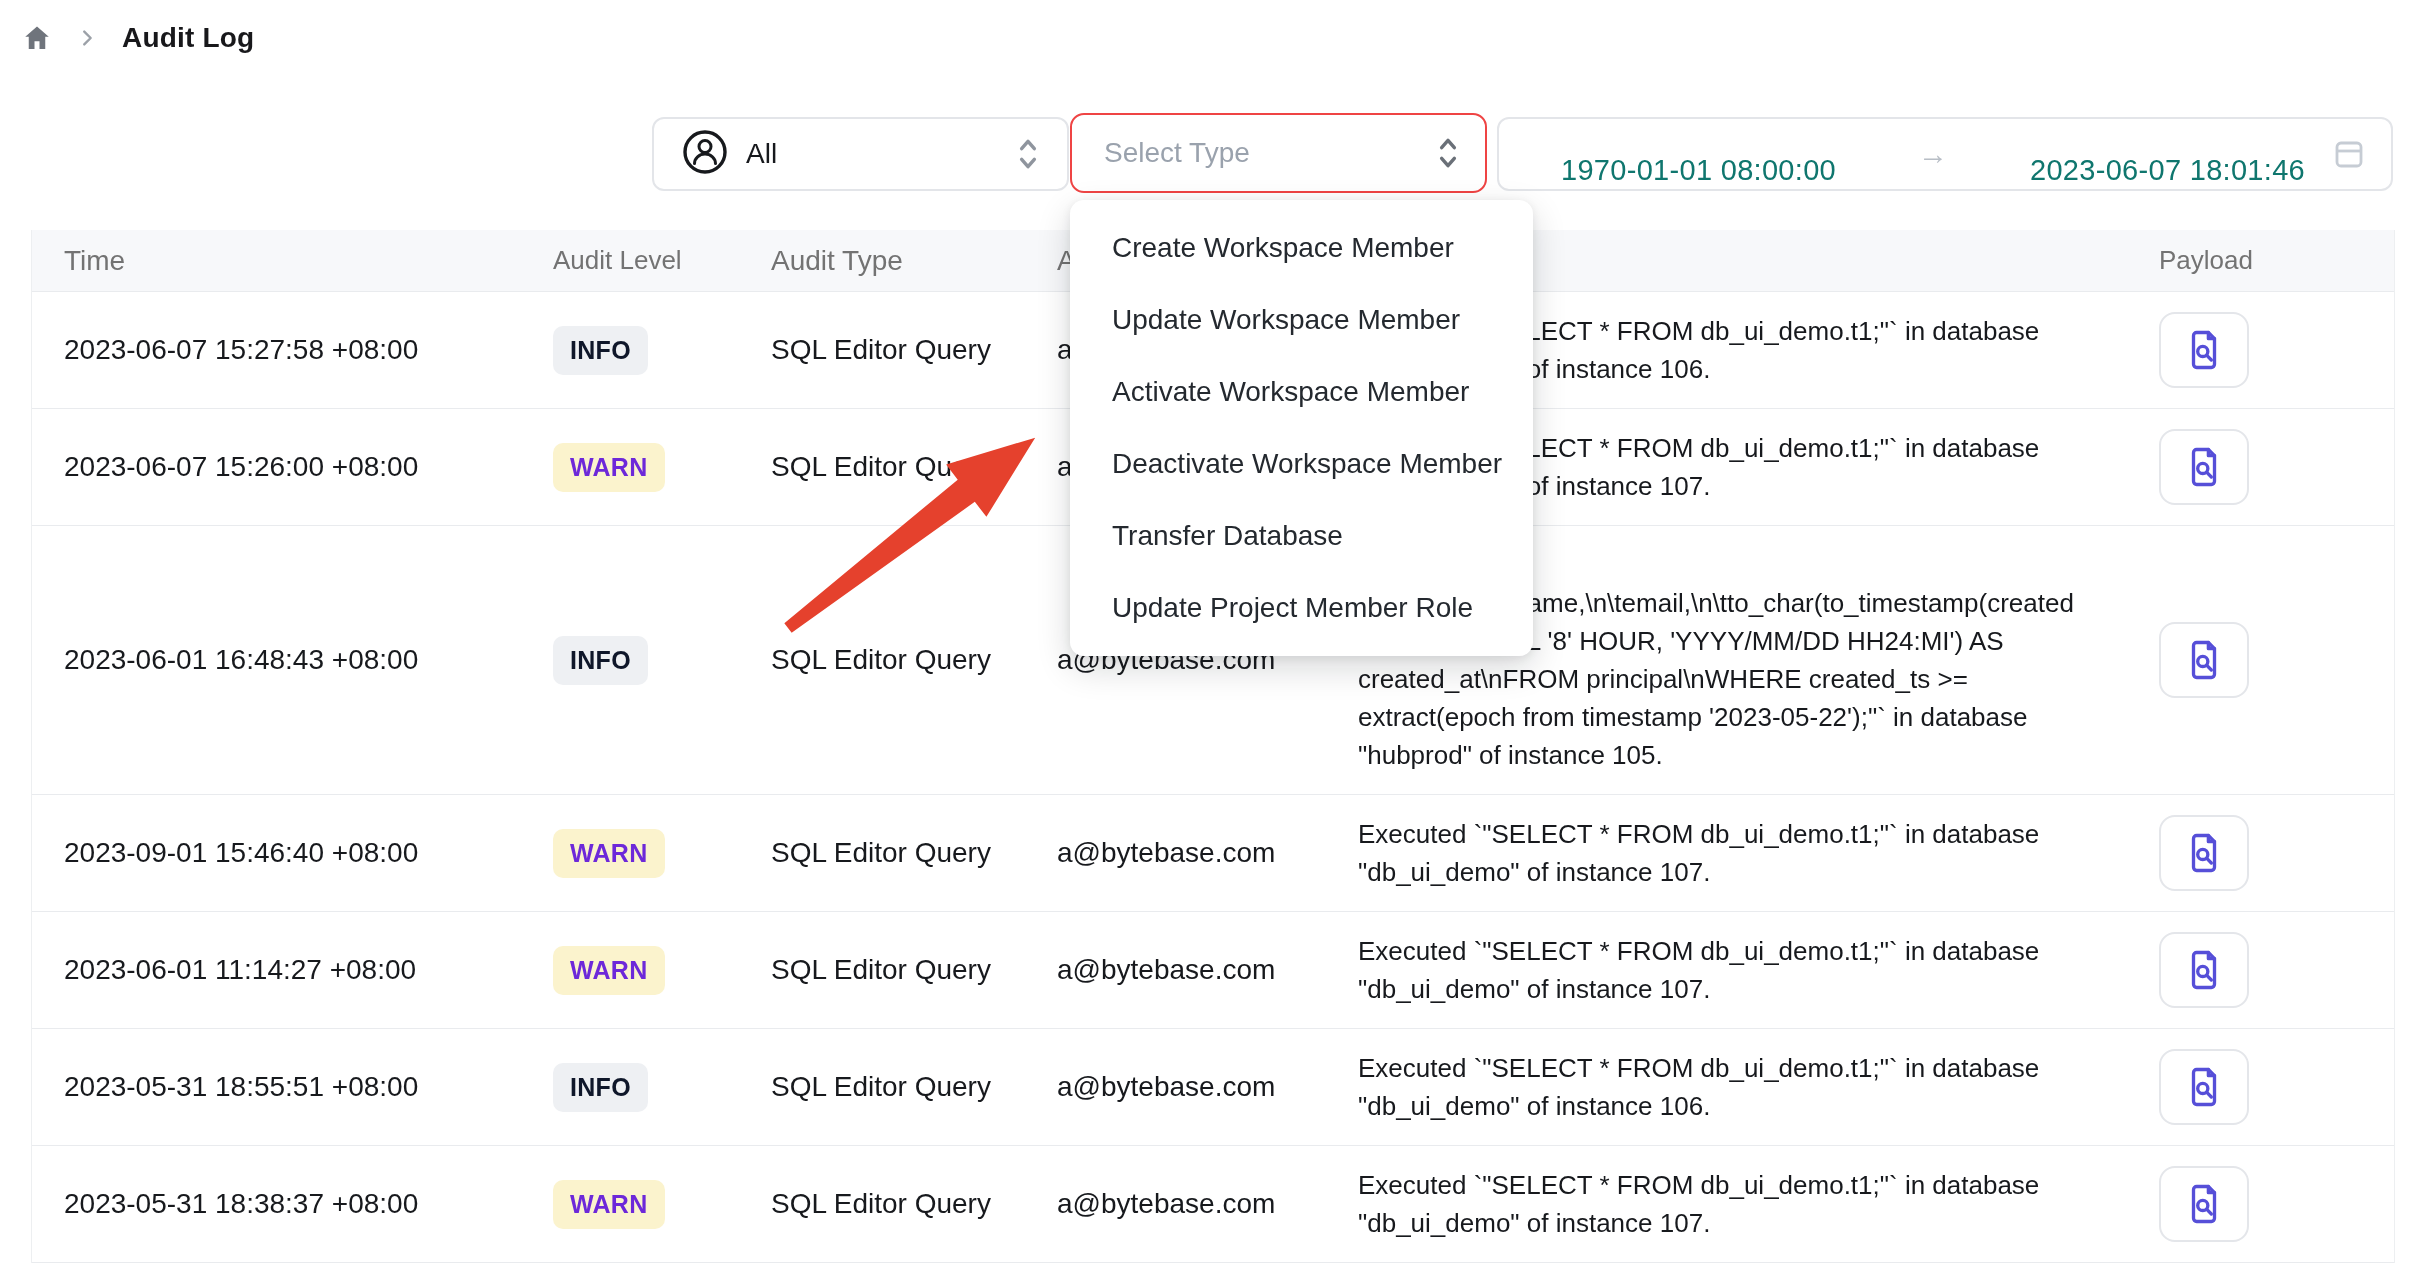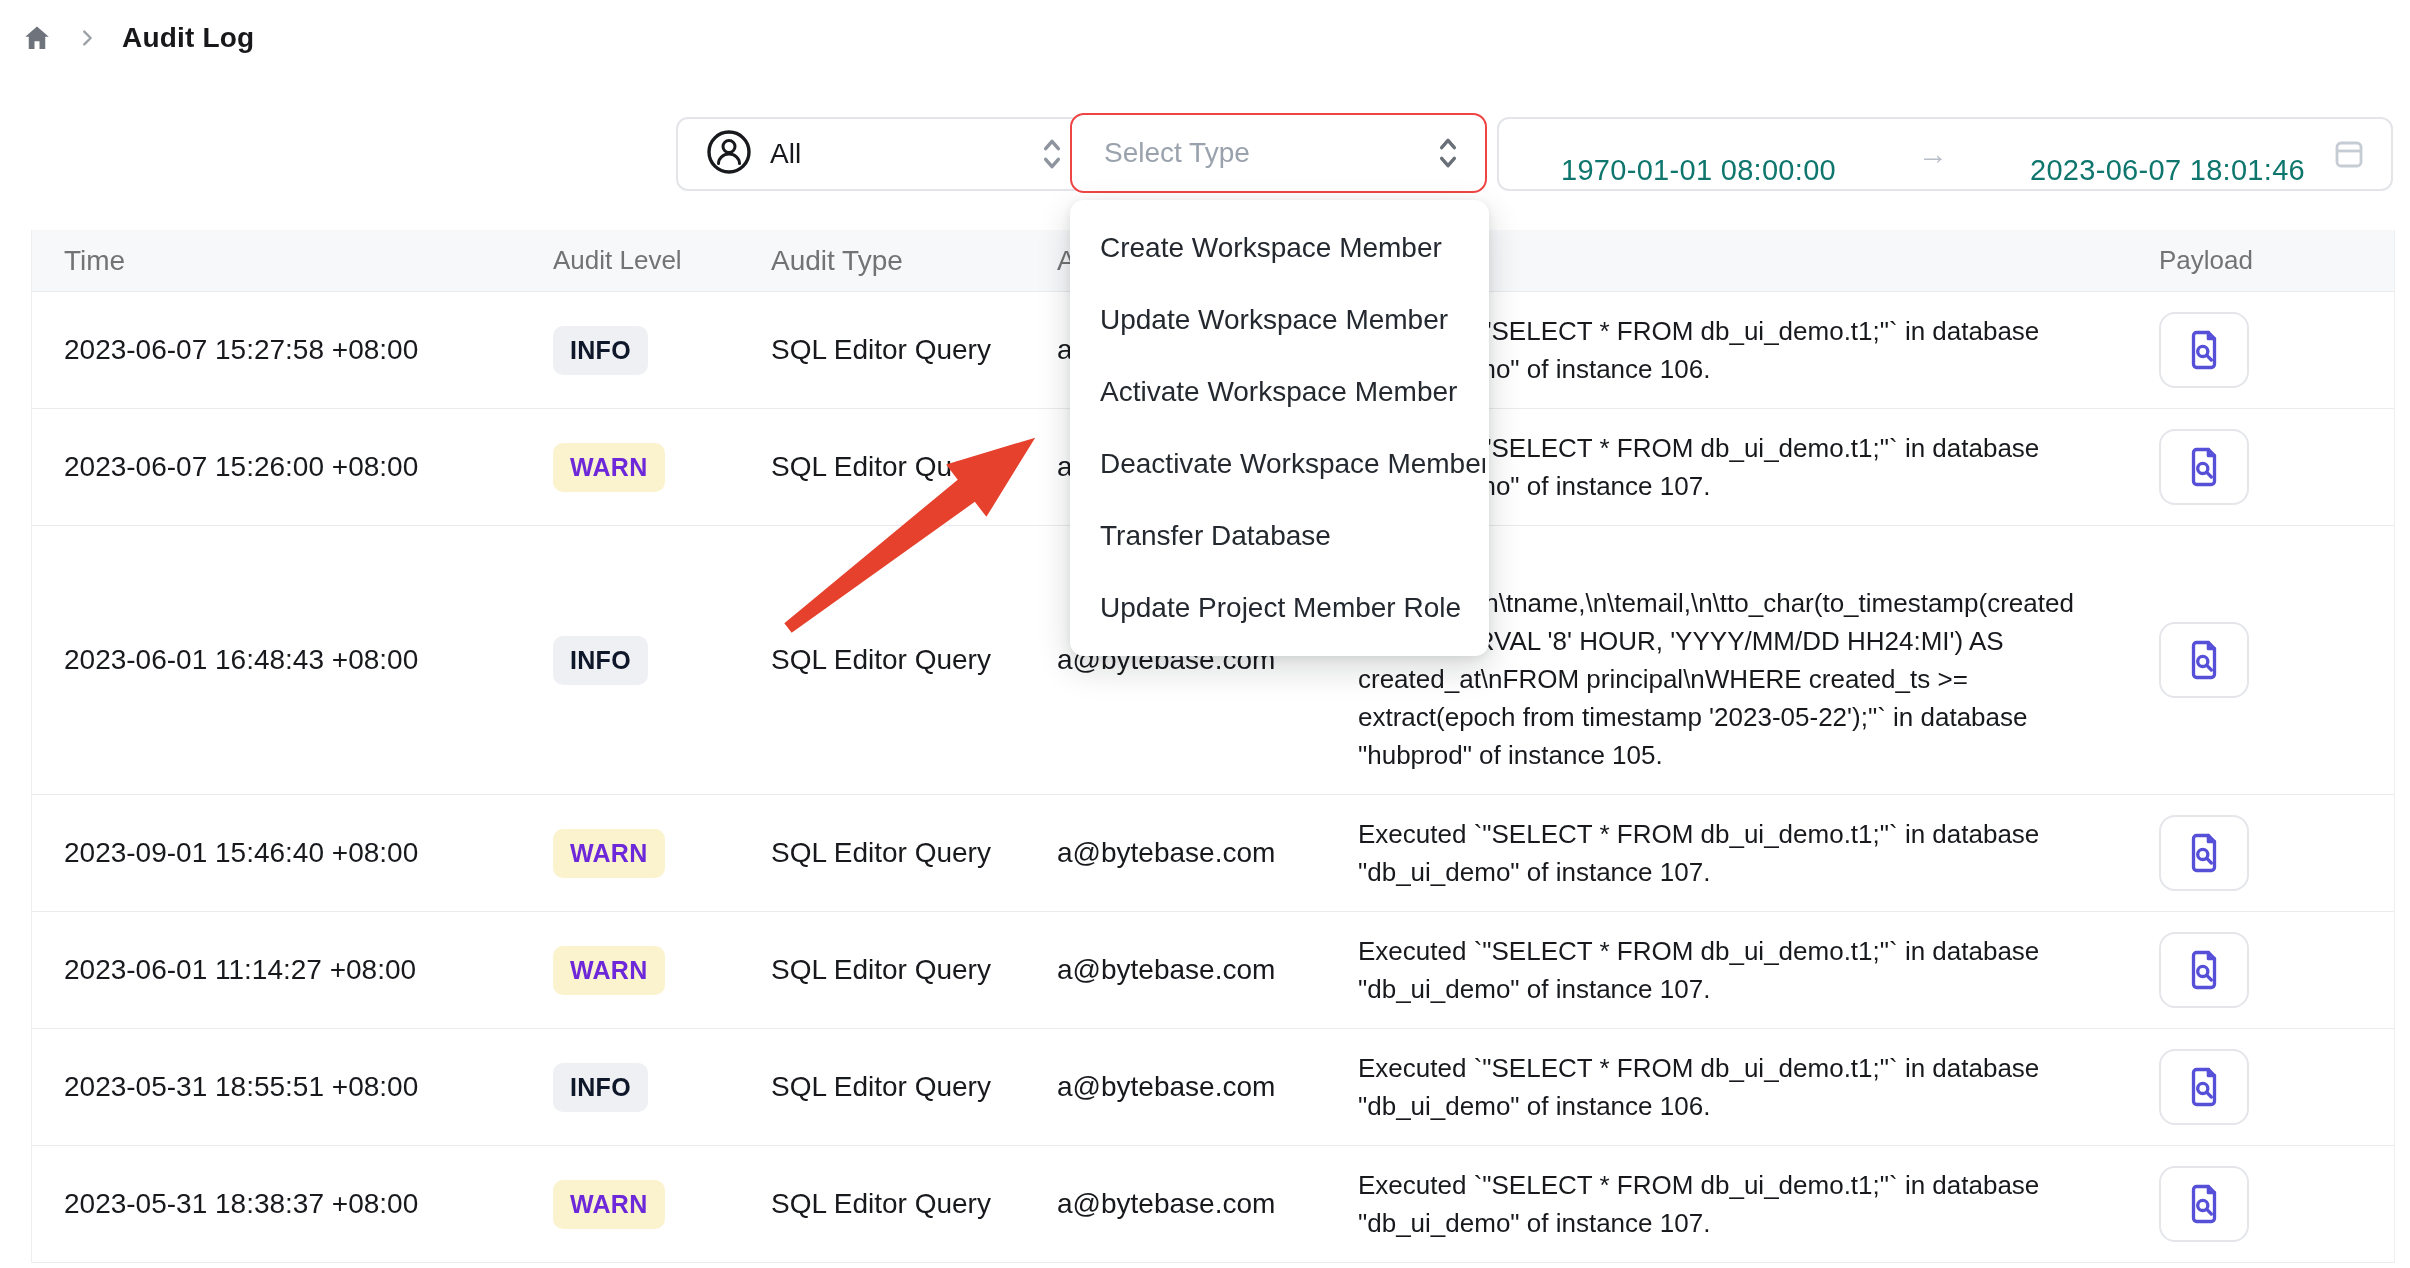--- a/index.html
+++ b/index.html
@@ -14,41 +14,41 @@
   .breadcrumb { position:absolute; left:22px; top:22px; display:flex; align-items:center; gap:24px; }
   .crumb-home svg { display:block; }
   .crumb-sep svg { display:block; }
   .page-title { font-size:28px; font-weight:600; color:#18181b; letter-spacing:.2px; }
 
   
   .select-box {
     position:absolute; display:flex; align-items:center;
     background:#fff; border:2px solid #e3e5e9; border-radius:12px;
   }
-  .select-scope { left:676px; top:117px; width:417px; height:74px; padding:0 26px 0 28px; gap:18px; }
+  .select-scope { left:652px; top:117px; width:417px; height:74px; padding:0 26px 0 28px; gap:18px; }
   .select-scope .scope-label { font-size:28px; color:#17191d; flex:1; }
   .select-type {
     left:1070px; top:113px; width:417px; height:80px; padding:0 24px 0 32px;
     border:2px solid #ef4444; border-radius:14px; z-index:9;
   }
   .select-type .type-placeholder { font-size:28px; color:#9aa2ad; flex:1; }
   .chevrons svg { display:block; }
 
   .date-range {
     left:1497px; top:117px; width:896px; height:74px; padding:0 26px 0 62px;
     display:flex; align-items:center;
   }
   .date-start,.date-end { font-size:29px; color:#0f766e; letter-spacing:.3px;margin-top:32px; }
   .date-arrow { flex:1; text-align:center; color:#b8bec6; font-size:30px; }
   .date-cal { margin-left:28px; display:flex; }
 
   
   .type-dropdown {
-    position:absolute; left:1070px; top:200px; width:419px; z-index:10;
-    background:#fff; border-radius:14px; padding:12px 4px;
+    position:absolute; left:1070px; top:200px; width:463px; z-index:10;
+    background:#fff; border-radius:14px; padding:12px 16px;
     box-shadow:0 12px 34px rgba(15,18,25,.16), 0 2px 10px rgba(15,18,25,.08);
     overflow:hidden;
   }
   .menu-item {
     height:72px; line-height:72px; padding:0 26px;
     font-size:28px; color:#24292f; white-space:nowrap; overflow:hidden;
     cursor:pointer;
   }
 
   

